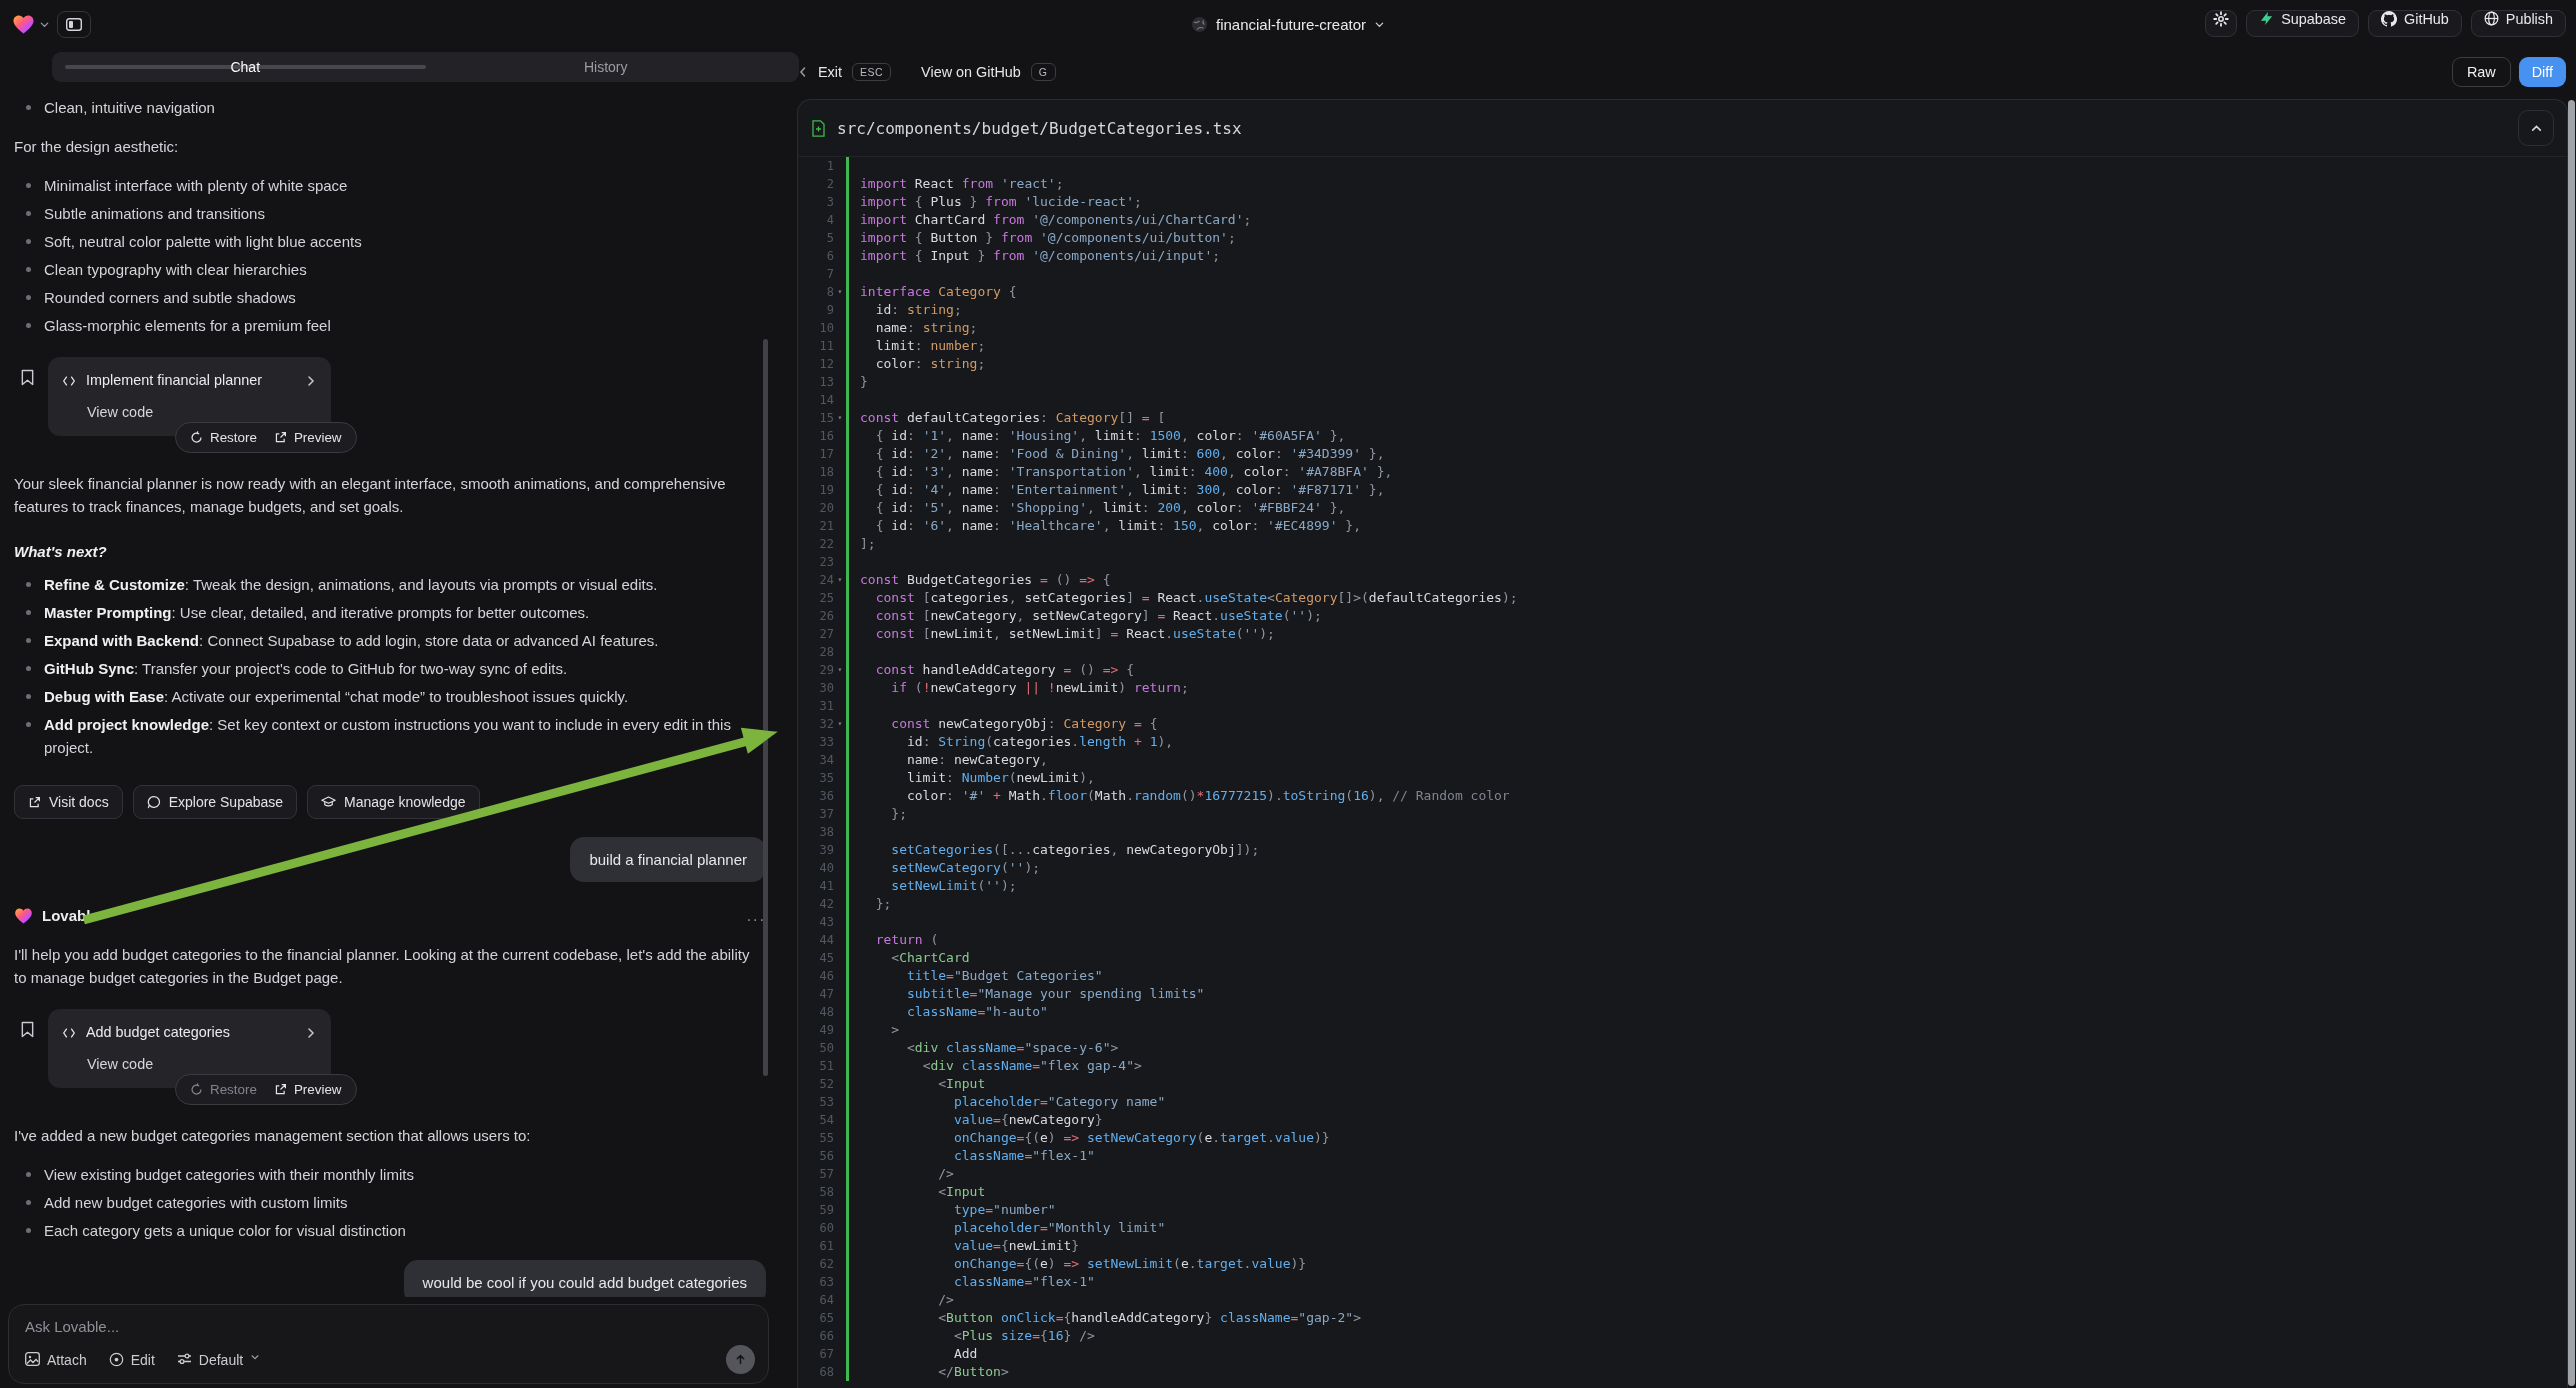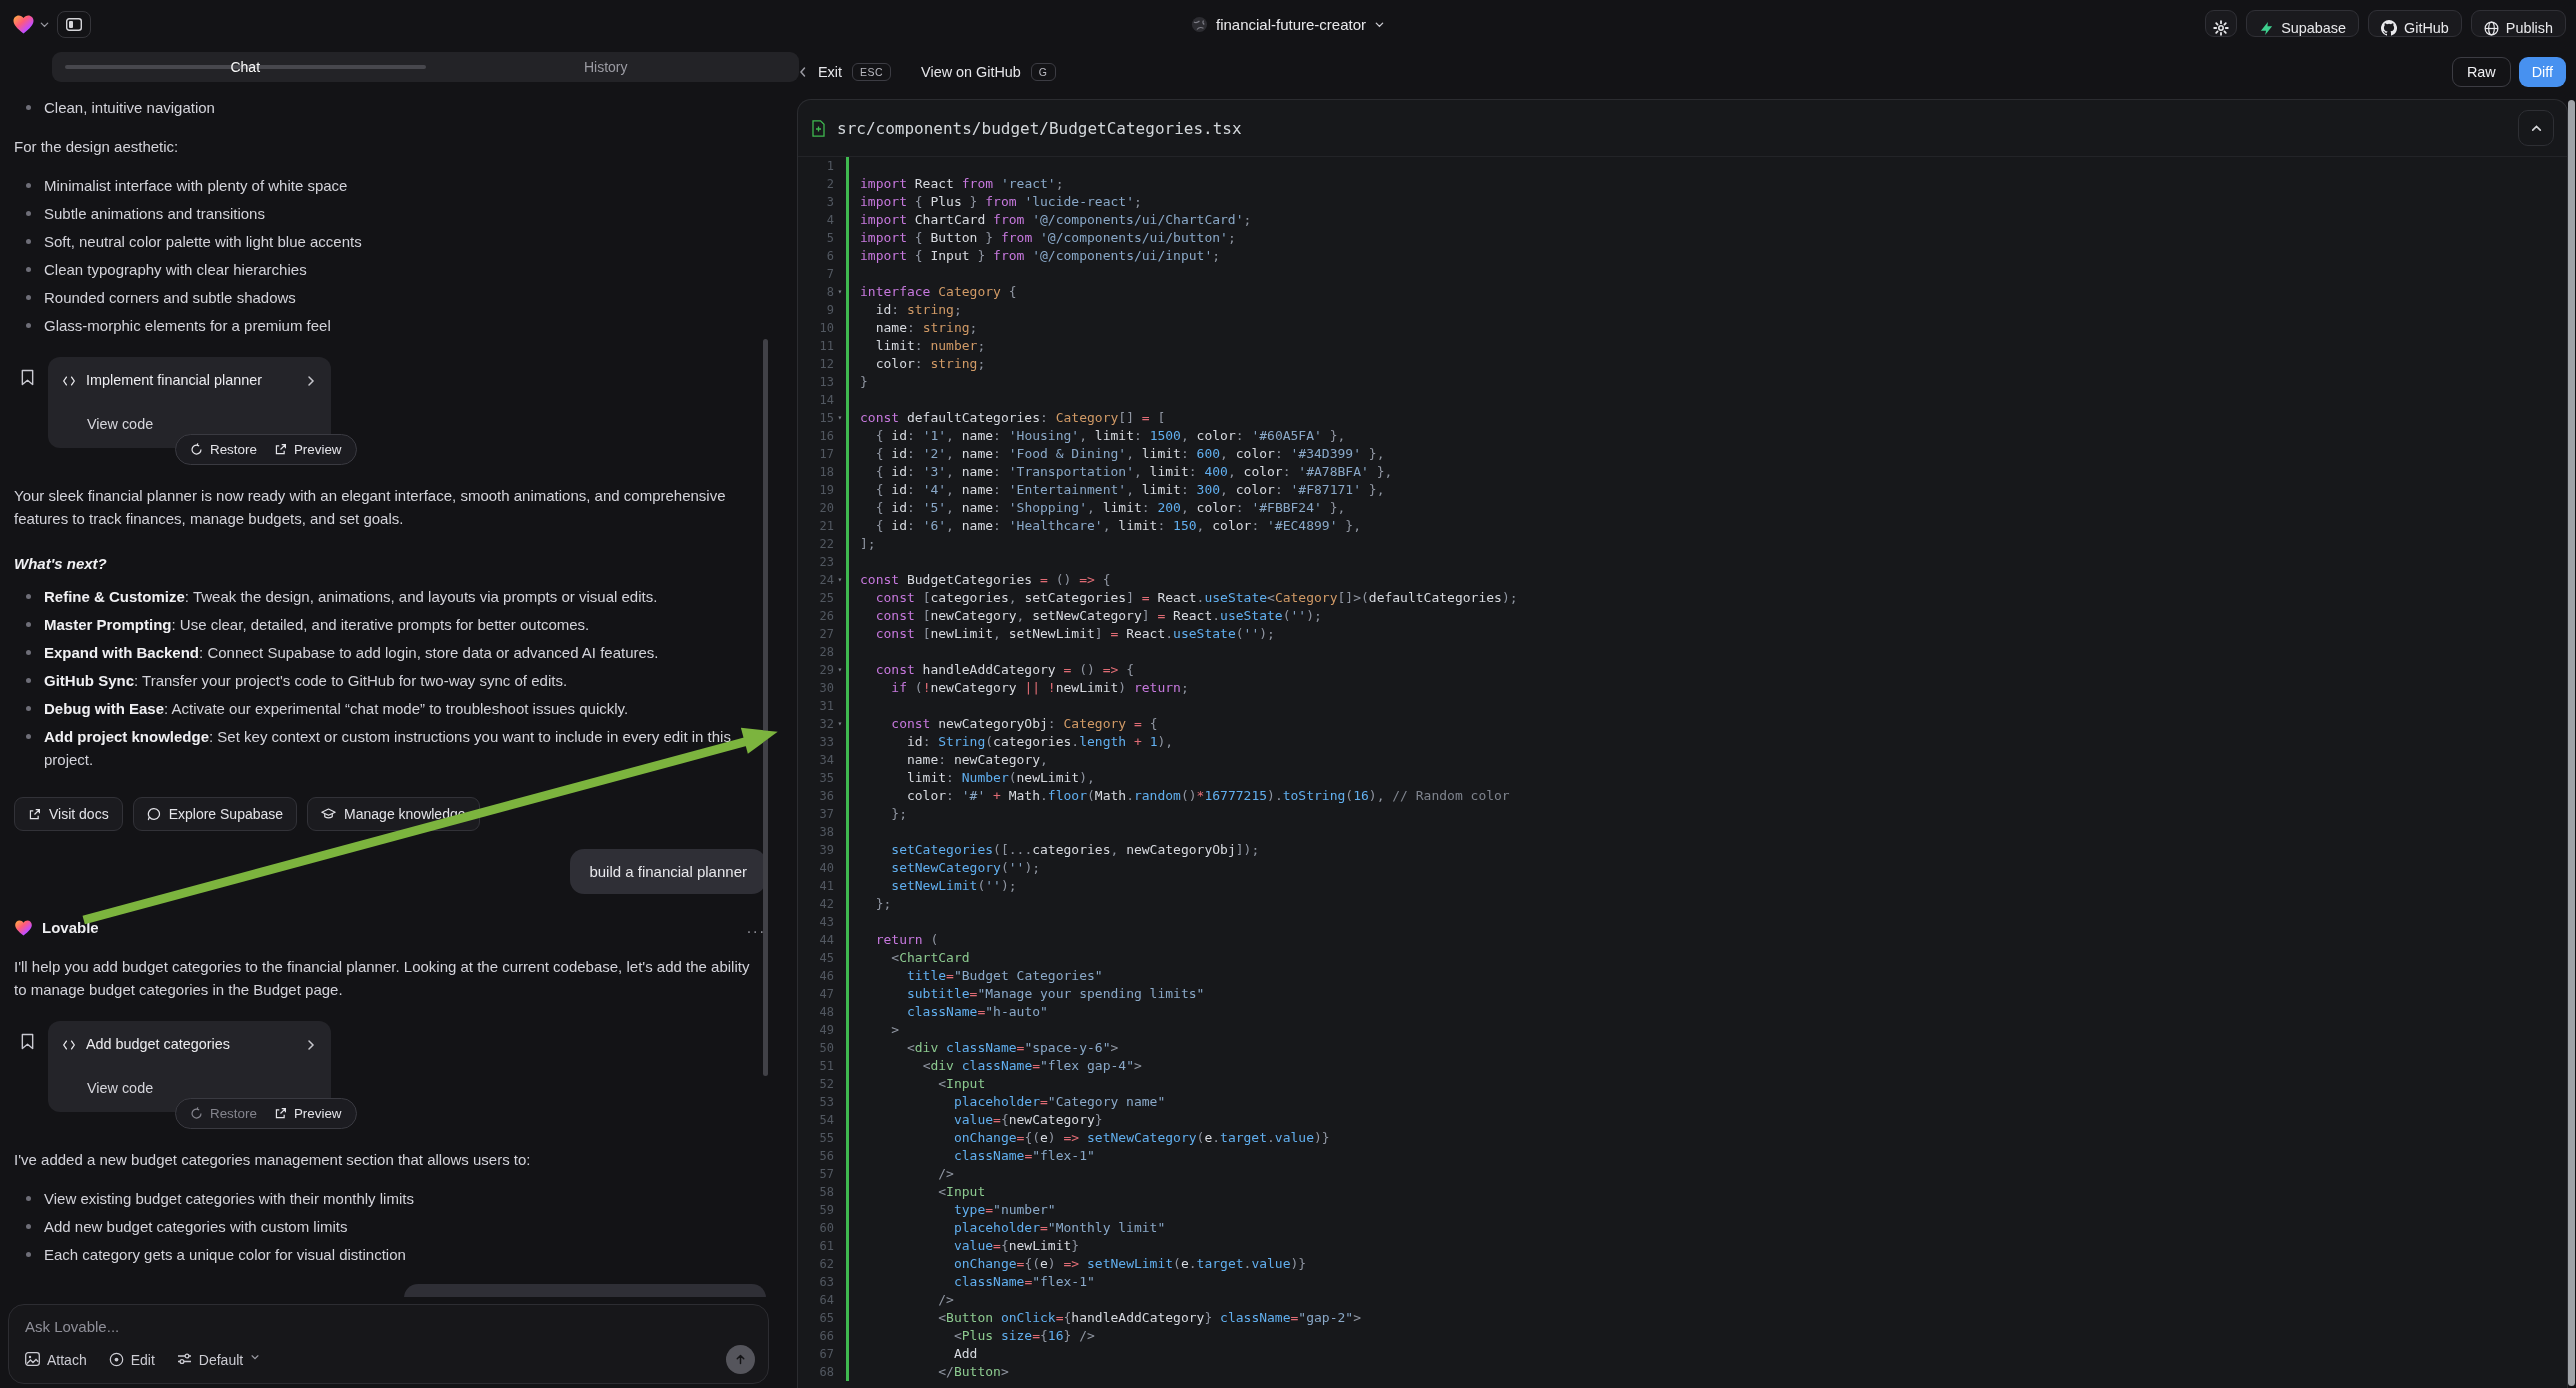--- a/index.html
+++ b/index.html
@@ -9,21 +9,21 @@
 
   
   .topbar { position:absolute; top:0; left:0; right:0; height:48px; }
   .tb-left { position:absolute; left:12px; top:0; height:48px; display:flex; align-items:center; gap:7px; }
   .logo-btn { display:flex; align-items:center; gap:4px; }
   .panel-btn { width:34px; height:27px; border:1px solid #35353a; border-radius:8px;
                display:flex; align-items:center; justify-content:center; background:transparent; }
   .tb-center { position:absolute; left:50%; top:0; transform:translateX(-50%); height:48px;
                display:flex; align-items:center; gap:8px; font-size:15px; color:#e9e9ec; }
   .tb-right { position:absolute; right:10px; top:10px; display:flex; align-items:center; gap:9px; }
-  .tb-btn { height:27px; padding:0 12px; display:flex; align-items:flex-end; gap:7px;
+  .tb-btn { height:27px; padding:0 12px; display:flex; align-items:flex-start; gap:7px;
             background:#1a1a1e; border:1px solid #303036; border-radius:9px;
             font-size:14.4px; color:#e9e9ec; }
   .tb-iconbtn { width:32px; padding:0; justify-content:center; }
 
   
   .tabs { position:absolute; left:16px; top:52px; width:747px; height:30px; background:#232327;
           border-radius:9px; display:flex; padding:13px;margin-left:36px; }
   .tab { flex:1; display:flex; align-items:center; justify-content:center; font-size:14px;
          color:#9b9ba3; border-radius:7px; }
   .tab.active { background:#47474d; color:#fafafa; }
@@ -36,21 +36,21 @@
   ul.blt li { position:relative; padding-left:30px; margin:5px 0; max-width:752px; }
   ul.blt li::before { content:""; position:absolute; left:12px; top:9px; width:5px; height:5px;
                       border-radius:50%; background:#6e6e78; }
   ul.blt b { color:#f0f0f3; }
 
   .vcard-wrap { position:relative; margin:20px 0 36px; display:flex; gap:13px; }
   .bookmark { margin:12px 0 0 6px; color:#c9c9d1; flex:0 0 auto; }
   .vcard { position:relative; width:283px; background:#242429; border-radius:12px; padding:12px 14px; }
   .vcard-row1 { display:flex; align-items:center; gap:10px; font-size:14.4px; color:#ececf0; }
   .vcard-chevron { margin-left:auto; color:#c6c6cc; display:flex; }
-  .vcard-link { margin-top:21px; padding-left:25px; font-size:14.4px; color:#d6d6dc; }
+  .vcard-link { margin-top:9px; padding-left:25px; font-size:14.4px; color:#d6d6dc; }
   .pill { position:absolute; left:127px; bottom:-17px; height:31px; display:flex; align-items:center;
           gap:17px; padding:0 14px; background:#1c1c21; border:1px solid #3a3a41;
           border-radius:995px; font-size:13.4px; white-space:nowrap; color:#e3e3e8; }
   .pill .act { display:flex; align-items:center; gap:7px; }
   .pill .muted { color:#84848d; }
 
   .chips { display:flex; gap:10px; margin:26px 0 10px; }
   .chip { height:34px; padding:0 13px; border:1px solid #323238; background:#1b1b1f;
           border-radius:9px; display:flex; align-items:center; gap:8px; font-size:14px; color:#e3e3e8; }
 

